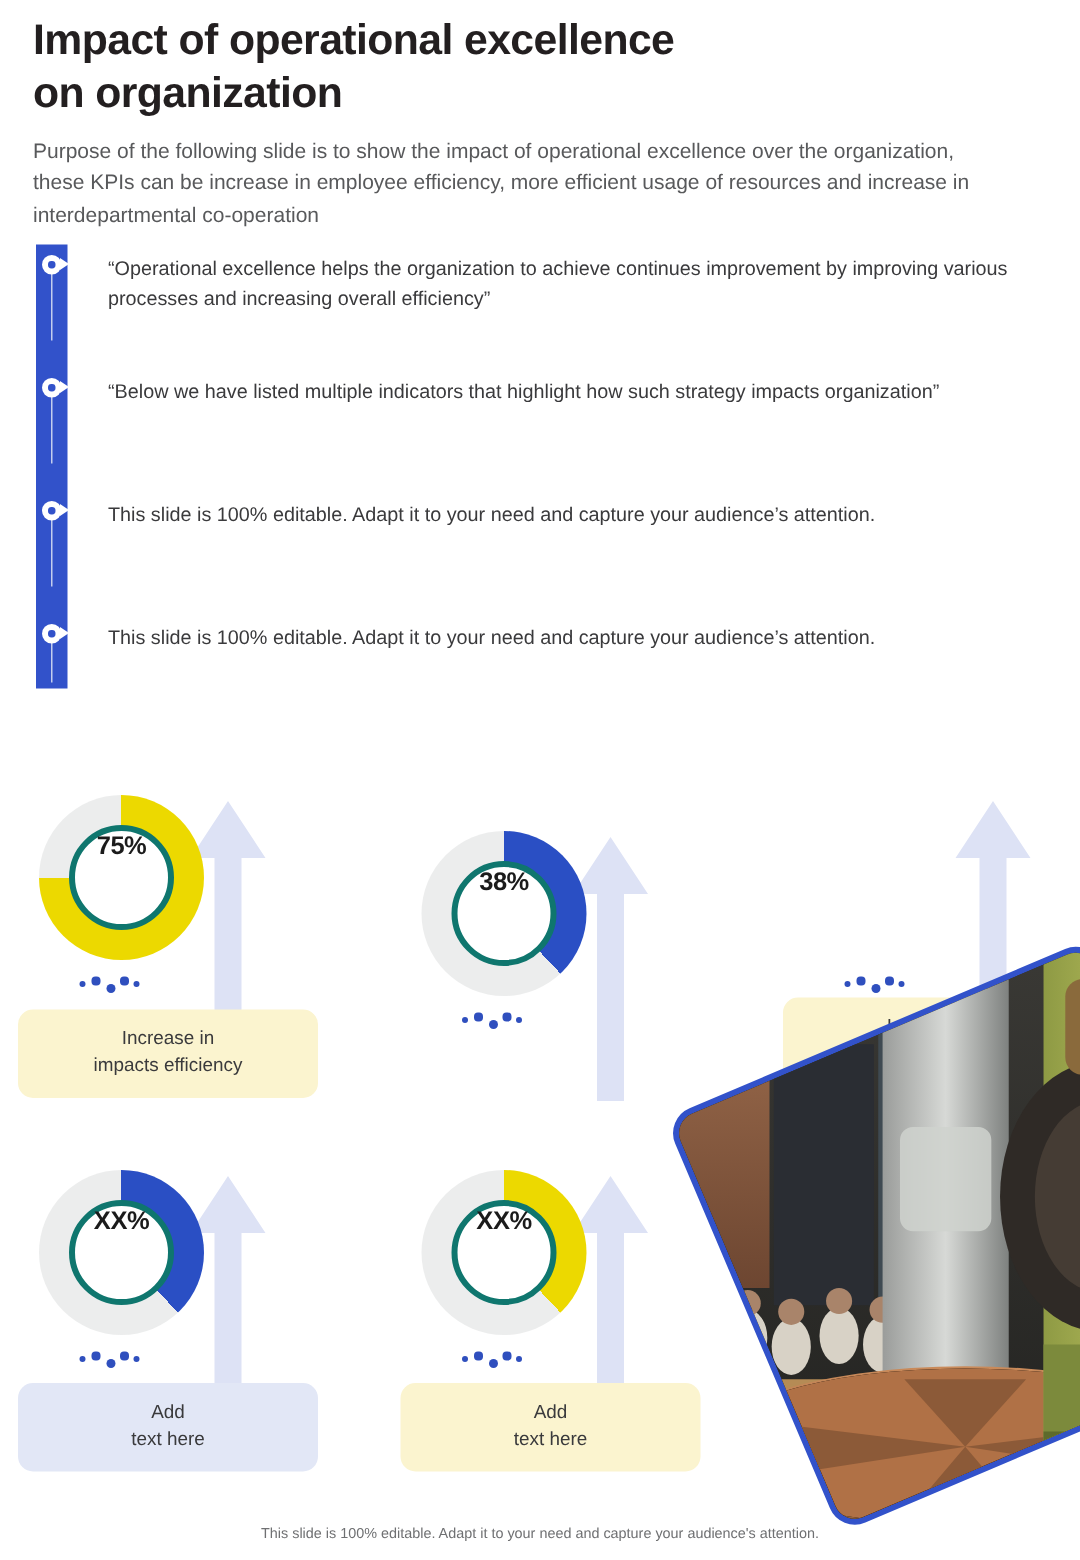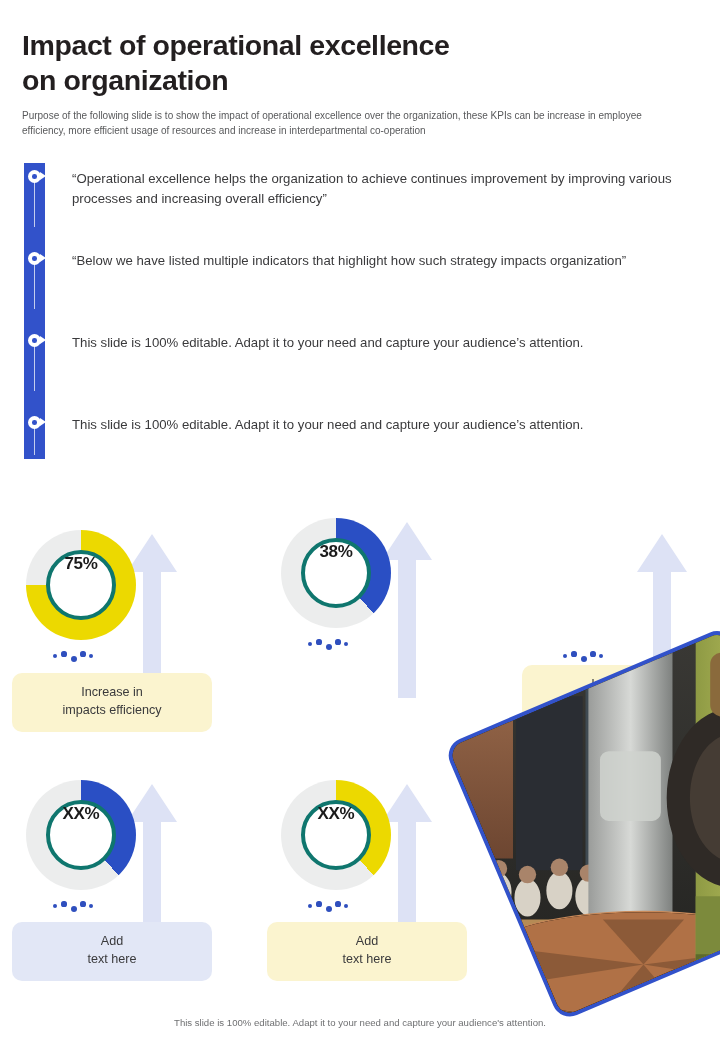--- a/index.html
+++ b/index.html
@@ -13,35 +13,35 @@
     position: relative;
     overflow: hidden;
     font-family: "Liberation Sans", sans-serif;
     color: #231f20;
   }
 
   
   .slide-header {
     position: absolute;
     left: 22px;
-    top: 28px;
+    top: 10px;
     width: 660px;
   }
   .slide-title {
     font-size: 28.5px;
     font-weight: bold;
     line-height: 1.22;
     letter-spacing: -0.4px;
     color: #231f20;
     margin: 0;
     white-space: pre-line;
   }
   .slide-subtitle {
     margin: 10px 0 0 0;
-    font-size: 10px;
+    font-size: 14px;
     line-height: 1.55;
     color: #58595b;
     max-width: 640px;
   }
 
   
   .quote-panel {
     position: absolute;
     left: 24px;
     top: 163px;
@@ -270,21 +270,21 @@
           <i style="left: 0px; top: 4px; width: 4px; height: 4px;"></i>
           <i style="left: 8.4px; top: 1.4px; width: 5.2px; height: 5.2px;"></i>
           <i style="left: 17.7px; top: 5.7px; width: 6.6px; height: 6.6px;"></i>
           <i style="left: 27.4px; top: 1.4px; width: 5.2px; height: 5.2px;"></i>
           <i style="left: 36px; top: 4px; width: 4px; height: 4px;"></i>
         </div>
       </div>
       <div class="kpi-label yellow" style="top:149px;background:#fbf4cf;">Increase in
 impacts efficiency</div>
     </div>
-    <div class="kpi" style="left: 267px; top: 512px;">
+    <div class="kpi" style="left: 267px; top: 548px;">
       <div class="kpi-visual">
         <svg class="arrow" viewBox="0 0 56 182">
           <path d="M28 2 L53 40 L37 40 L37 178 L19 178 L19 40 L3 40 Z" fill="#dde2f5"></path>
         </svg>
         <div class="donut-wrap">
           <div class="donut" style="background:conic-gradient(#2a4fc4 0deg 136.8deg, #eceded 136.8deg 360deg);"></div>
           <div class="donut-hole">
             <span class="donut-value">38%</span>
           </div>
         </div>

